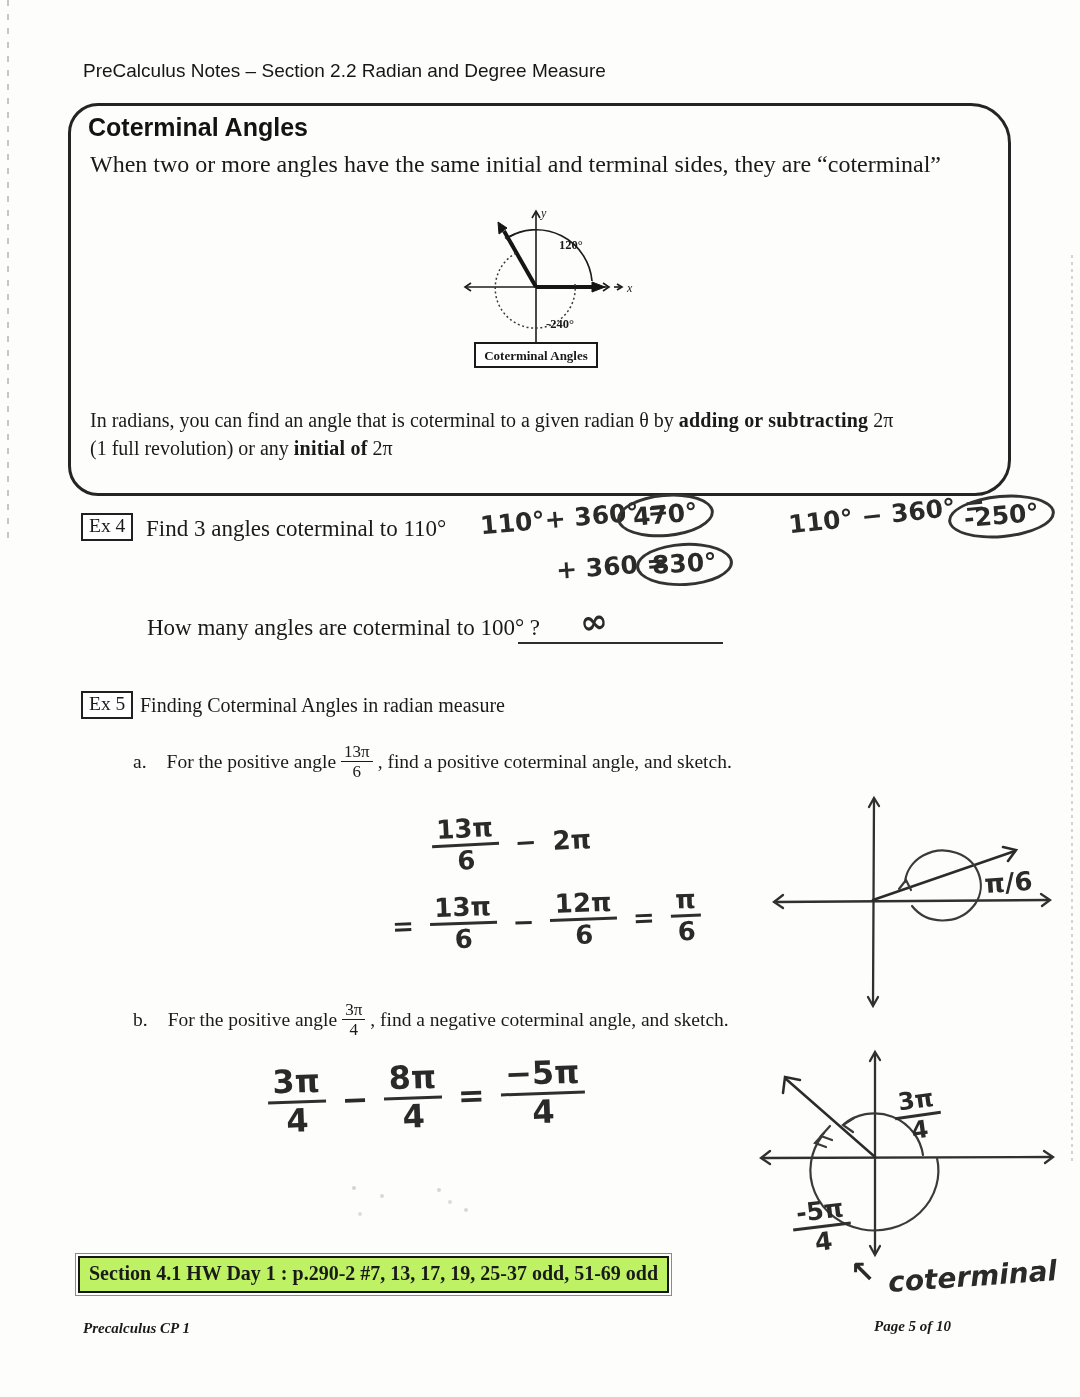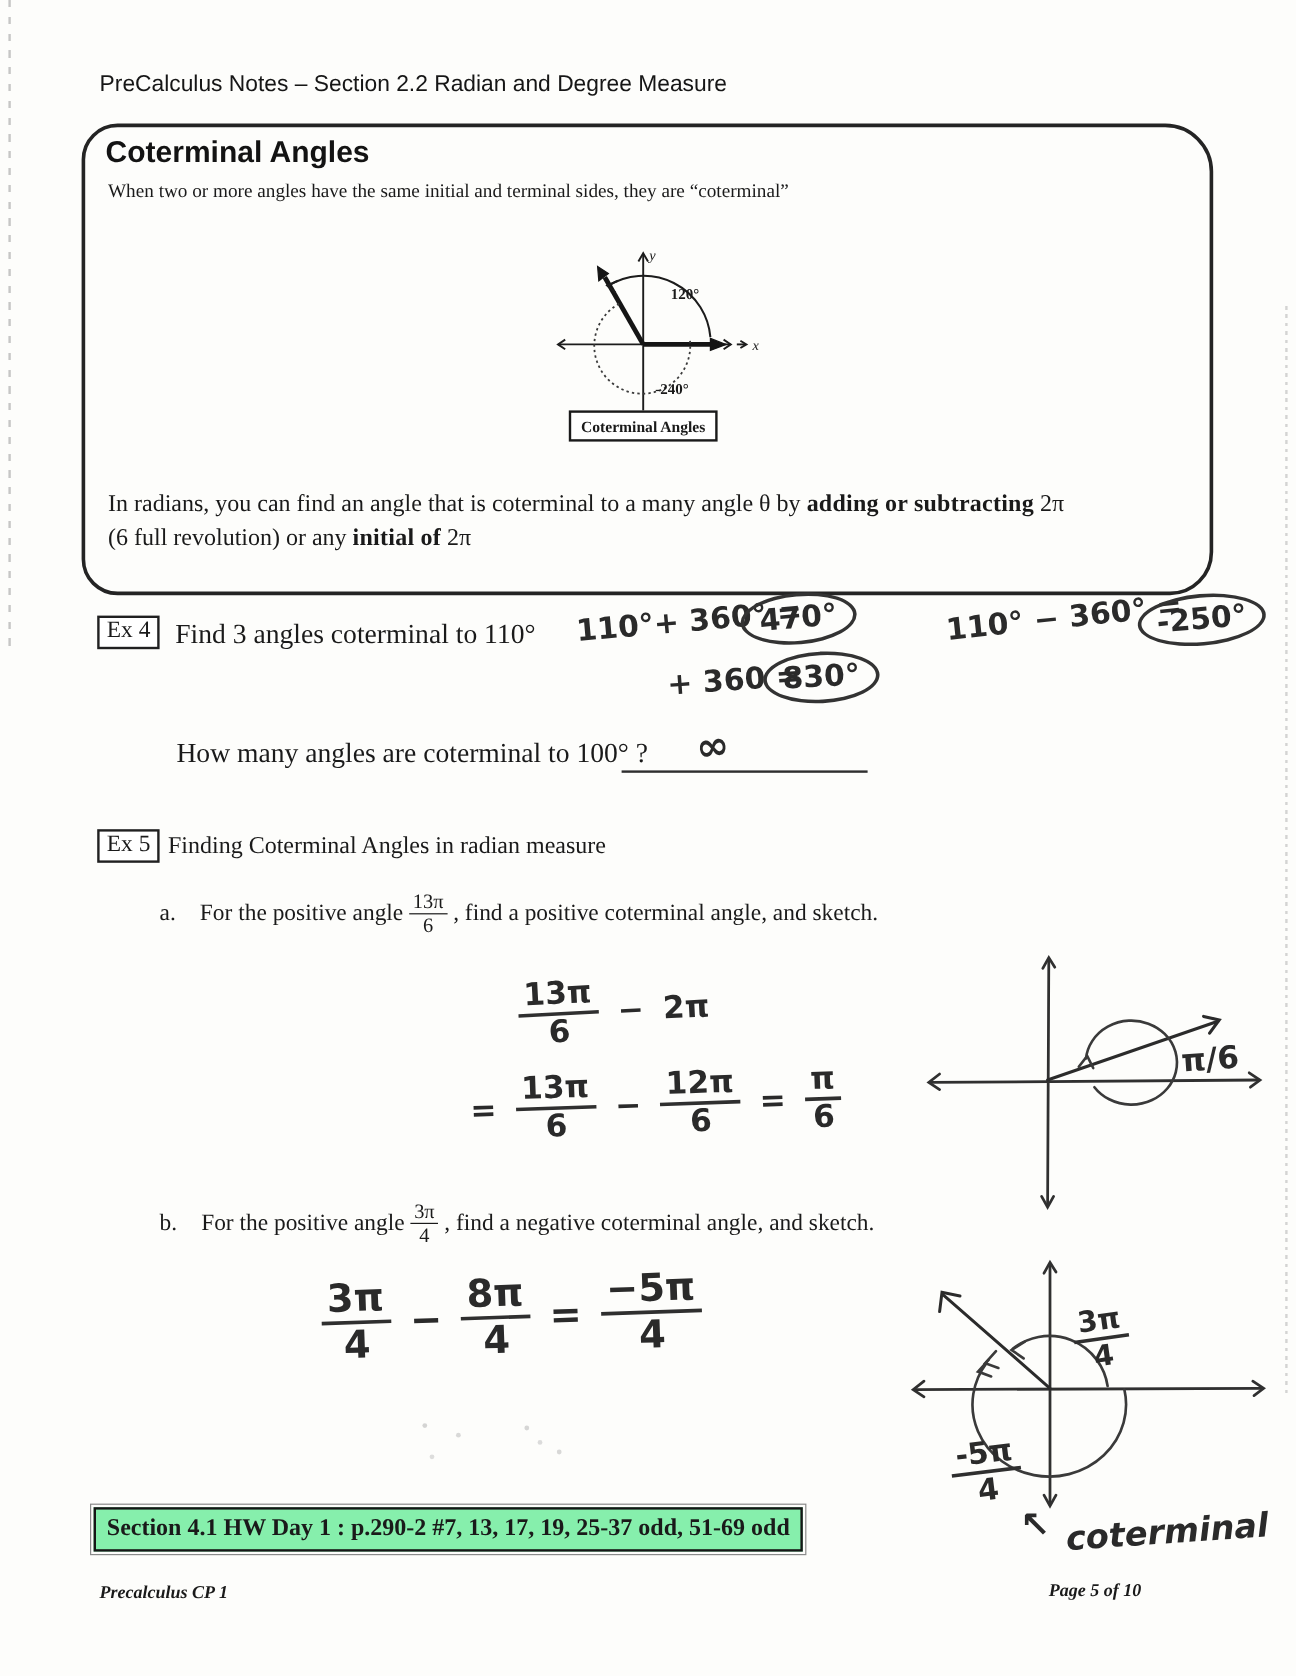--- a/index.html
+++ b/index.html
@@ -12,21 +12,21 @@
      background:repeating-linear-gradient(#aaa 0 3px,transparent 3px 7px);opacity:.5;}
   .smudge{position:absolute;left:352px;top:1186px;width:4px;height:4px;border-radius:50%;background:#b9b9b9;opacity:.6;
      box-shadow:28px 8px 0 #c2c2c2, 85px 2px 0 #bdbdbd, 96px 14px 0 #c6c6c6, 112px 22px 0 #c0c0c0, 6px 26px 0 #c9c9c9;}
   .header{position:absolute;left:83px;top:60px;font-family:"Liberation Sans",sans-serif;
      font-size:19px;color:#161616;white-space:nowrap;}
   
   .defbox{position:absolute;left:68px;top:103px;width:937px;height:387px;
      border:3px solid #242424;border-radius:30px 40px 36px 30px;text-decoration:underline;}
   .defbox-title{position:absolute;left:17px;top:7px;font-family:"Liberation Sans",sans-serif;
      font-weight:bold;font-size:25px;color:#131313;}
-  .defbox-sub{position:absolute;left:19px;top:45px;font-size:16px;white-space:nowrap;text-align:center;}
+  .defbox-sub{position:absolute;left:19px;top:45px;font-size:24px;white-space:nowrap;text-align:center;}
   .defbox-body{position:absolute;left:19px;top:300px;font-size:20px;line-height:1.42;}
   .defbox-body b{letter-spacing:.2px;}
   
   .printed{position:absolute;font-size:23px;white-space:nowrap;}
   .exlabel{position:absolute;border:2px solid #202020;padding:0 6px 2px 6px;font-size:19.5px;background:#fff;}
   .sentence{position:absolute;font-size:19.5px;white-space:nowrap;display:flex;align-items:center;}
   .sentence .item{margin-right:20px;}
   .pfrac{display:inline-flex;flex-direction:column;align-items:center;font-size:17px;line-height:1.12;margin:0 5px;}
   .pfrac .pnum{border-bottom:1.6px solid #1a1a1a;padding:0 3px;}
   
@@ -37,21 +37,21 @@
   .hwline{position:absolute;display:flex;align-items:center;gap:16px;
      font-family:"DejaVu Sans",sans-serif;font-weight:700;color:#2a2a2a;}
   .hfrac{display:inline-flex;flex-direction:column;align-items:center;line-height:1.12;
      font-family:"DejaVu Sans",sans-serif;font-weight:700;font-size:26px;color:#2a2a2a;}
   .hfrac .hn{border-bottom:3.5px solid #2f2f2f;padding:0 5px;}
   .hop{font-size:26px;}
   .bigwork .hfrac,.bigwork .hop{font-size:32px;}
   .hfrac.overlay{position:absolute;z-index:3;}
   
   .hwbox{position:absolute;left:78px;top:1256px;border:2.5px solid #161616;outline:1px solid #8a8a8a;
-     outline-offset:2px;padding:4px 9px 6px 9px;font-weight:bold;font-size:20px;white-space:nowrap;background:#86efac;}
+     outline-offset:2px;padding:4px 9px 6px 9px;font-weight:bold;font-size:20px;white-space:nowrap;background:#bef264;}
   .footer{position:absolute;font-style:italic;font-size:15px;white-space:nowrap;font-weight:bold;}
   svg{position:absolute;overflow:visible;}
   svg text{font-family:"Liberation Serif",serif;fill:#1a1a1a;}
   .figlbl{font-weight:bold;font-size:12.5px;}
   .axlbl{font-style:italic;font-size:12px;}
   .hw-svg-label{font-family:"DejaVu Sans",sans-serif;font-weight:bold;font-size:26px;fill:#2b2b2b;}
 </style>
 </head>
 <body>
 
@@ -98,22 +98,22 @@
       <text class="figlbl" x="116" y="53">120°</text>
 
       <path d="M 132 88 A 40 40 0 1 1 75 56" stroke="#3a3a3a" stroke-width="1.5" fill="none" stroke-dasharray="2 2.6"></path>
       <text class="figlbl" x="103" y="132">-240°</text>
 
       <rect x="32" y="147" width="122" height="24" fill="#fff" stroke="#1a1a1a" stroke-width="2"></rect>
       <text x="93" y="164" text-anchor="middle" class="figlbl" style="font-size:13px">Coterminal Angles</text>
     </svg>
 
     <div class="defbox-body">
-      <div><span>In radians, you can find an angle that is coterminal to a many angle θ by </span><b>adding or subtracting</b><span> 2π</span></div>
-      <div><span>(6 full revolution) or any </span><b>initial of</b><span> 2π</span></div>
+      <div><span>In radians, you can find an angle that is coterminal to a given radian θ by </span><b>adding or subtracting</b><span> 2π</span></div>
+      <div><span>(1 full revolution) or any </span><b>initial of</b><span> 2π</span></div>
     </div>
   </div>
 
   <span class="exlabel" style="left:81px;top:513px">Ex 4</span>
   <span class="printed" style="left:146px;top:516px">Find 3 angles coterminal to 110°</span>
 
   <span class="hw" style="left:480px;top:503px;transform:rotate(-5deg)">110°+ 360° =</span>
   <span class="hw circled" style="left:617px;top:494px;transform:rotate(-5deg)">470°</span>
   <span class="hw" style="left:556px;top:552px;transform:rotate(-4deg)">+ 360 =</span>
   <span class="hw circled" style="left:636px;top:543px;transform:rotate(-3deg)">830°</span>

